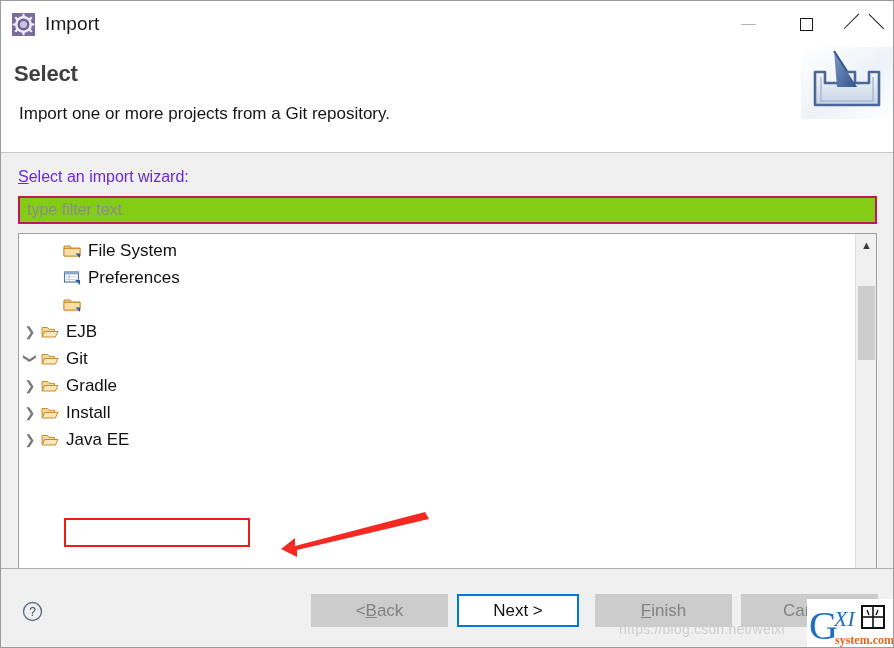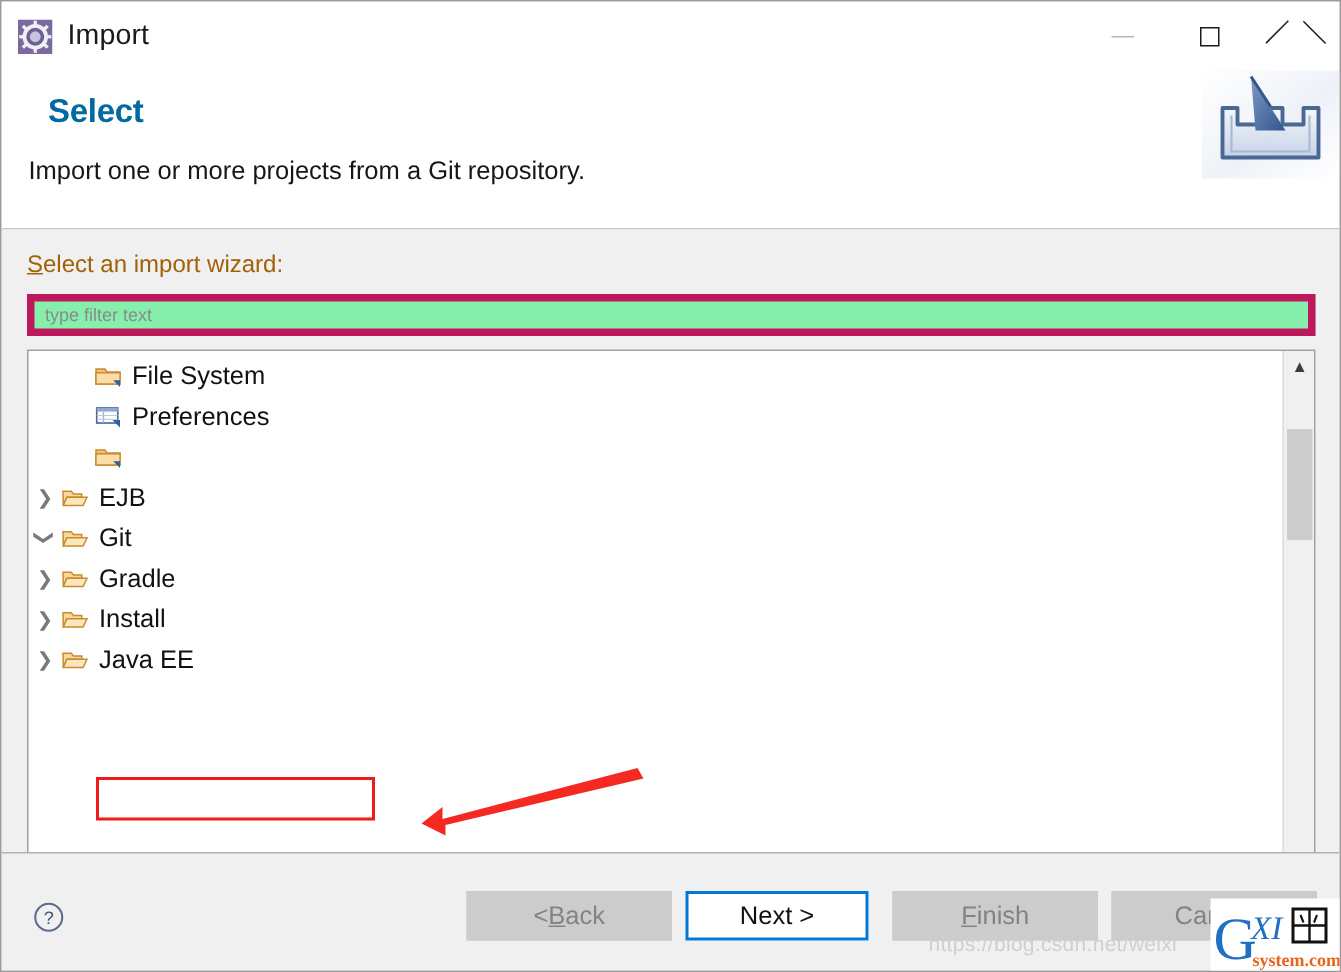--- a/index.html
+++ b/index.html
@@ -94,24 +94,24 @@
     position: absolute;
     left: 0; top: 46px;
     width: 892px;
     height: 106px;
     background: #ffffff;
     border-bottom: 1px solid #c8c8c8;
     box-sizing: border-box;
   }
   .header-title {
     position: absolute;
-    left: 31px; top: 14px;
+    left: 13px; top: 14px;
     font-size: 22px;
     font-weight: bold;
-    color: #0369a1;
+    color: #404040;
     letter-spacing: -0.2px;
   }
   .header-desc {
     position: absolute;
     left: 18px; top: 57px;
     font-size: 17px;
     color: #161616;
   }
   .header-banner {
     position: absolute;
@@ -126,34 +126,34 @@
     position: absolute;
     left: 0; top: 152px;
     width: 892px;
     height: 415px;
     background: #f0f0f0;
   }
   .field-label {
     position: absolute;
     left: 17px; top: 15px;
     font-size: 16px;
-    color: #a16207;
+    color: #6d28d9;
   }
   .field-label .mn { text-decoration: underline; }
 
   .filter-input {
     position: absolute;
     left: 17px; top: 43px;
     width: 859px;
     height: 28px;
-    background: #86efac;
-    border: 5px solid #be185d;
+    background: #84cc16;
+    border: 2px solid #be185d;
     box-sizing: border-box;
     font-family: "Liberation Sans", sans-serif;
-    font-size: 12px;
+    font-size: 16px;
     color: #333;
     padding: 0 7px;
     outline: none;
   }
   .filter-input::placeholder { color: #8b8b8b; opacity: 1; }
 
   .tree-box {
     position: absolute;
     left: 17px; top: 80px;
     width: 859px;

